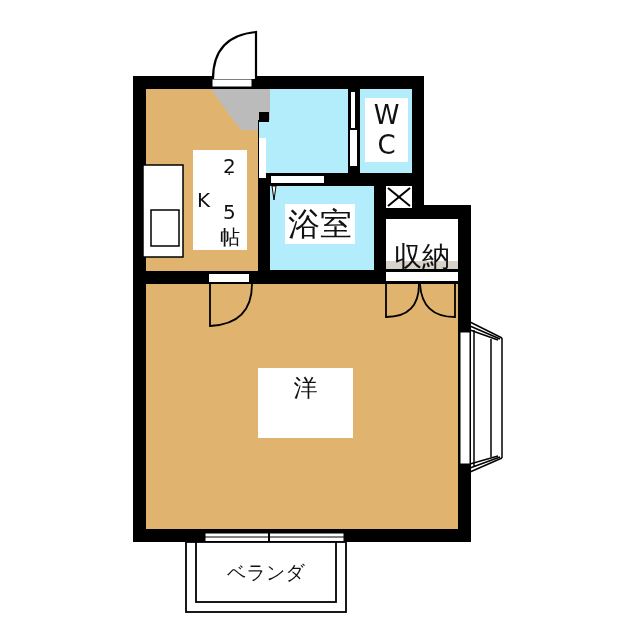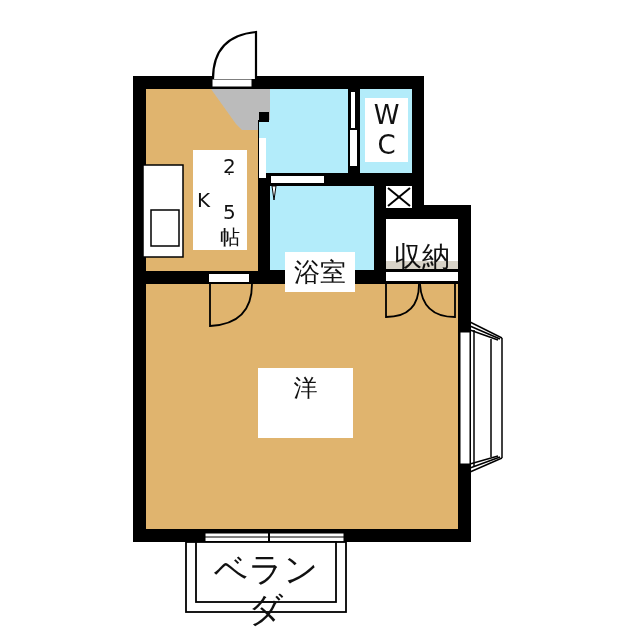--- a/index.html
+++ b/index.html
@@ -88,21 +88,21 @@
   <span class="abs" style="left:4px; top:38px; font-size:20px;">K</span>
   <span class="abs" style="left:30px; top:50px; font-size:20px;">5</span>
   <span class="abs" style="left:27px; top:74px; font-size:20px;">帖</span>
 </div>
 
 <div class="label" style="left:365px; top:98px; width:43px; height:64px; font-size:26px; line-height:30px; padding-top:2px;">
   <div>W</div>
   <div>C</div>
 </div>
 
-<div class="label" style="left:285px; top:204px; width:70px; height:40px; font-size:26px; line-height:40px;margin-top:48px;">浴室</div>
+<div class="label" style="left:285px; top:204px; width:70px; height:40px; font-size:32px; line-height:40px;">浴室</div>
 
 <div class="label" style="left:388px; top:238px; width:68px; height:38px; font-size:28px; line-height:38px; background:transparent;">収納</div>
 
 <div class="label" style="left:258px; top:368px; width:95px; height:70px; font-size:24px; line-height:32px; padding-top:4px;">
   <div>洋</div>
 </div>
 
-<div class="label" style="left:198px; top:552px; width:136px; height:40px; font-size:34px; line-height:40px; background:transparent;font-family:Liberation Mono, monospace;">ベランダ</div>
+<div class="label" style="left:198px; top:552px; width:136px; height:40px; font-size:19px; line-height:40px; background:transparent;">ベランダ</div>
 
 </body></html>

